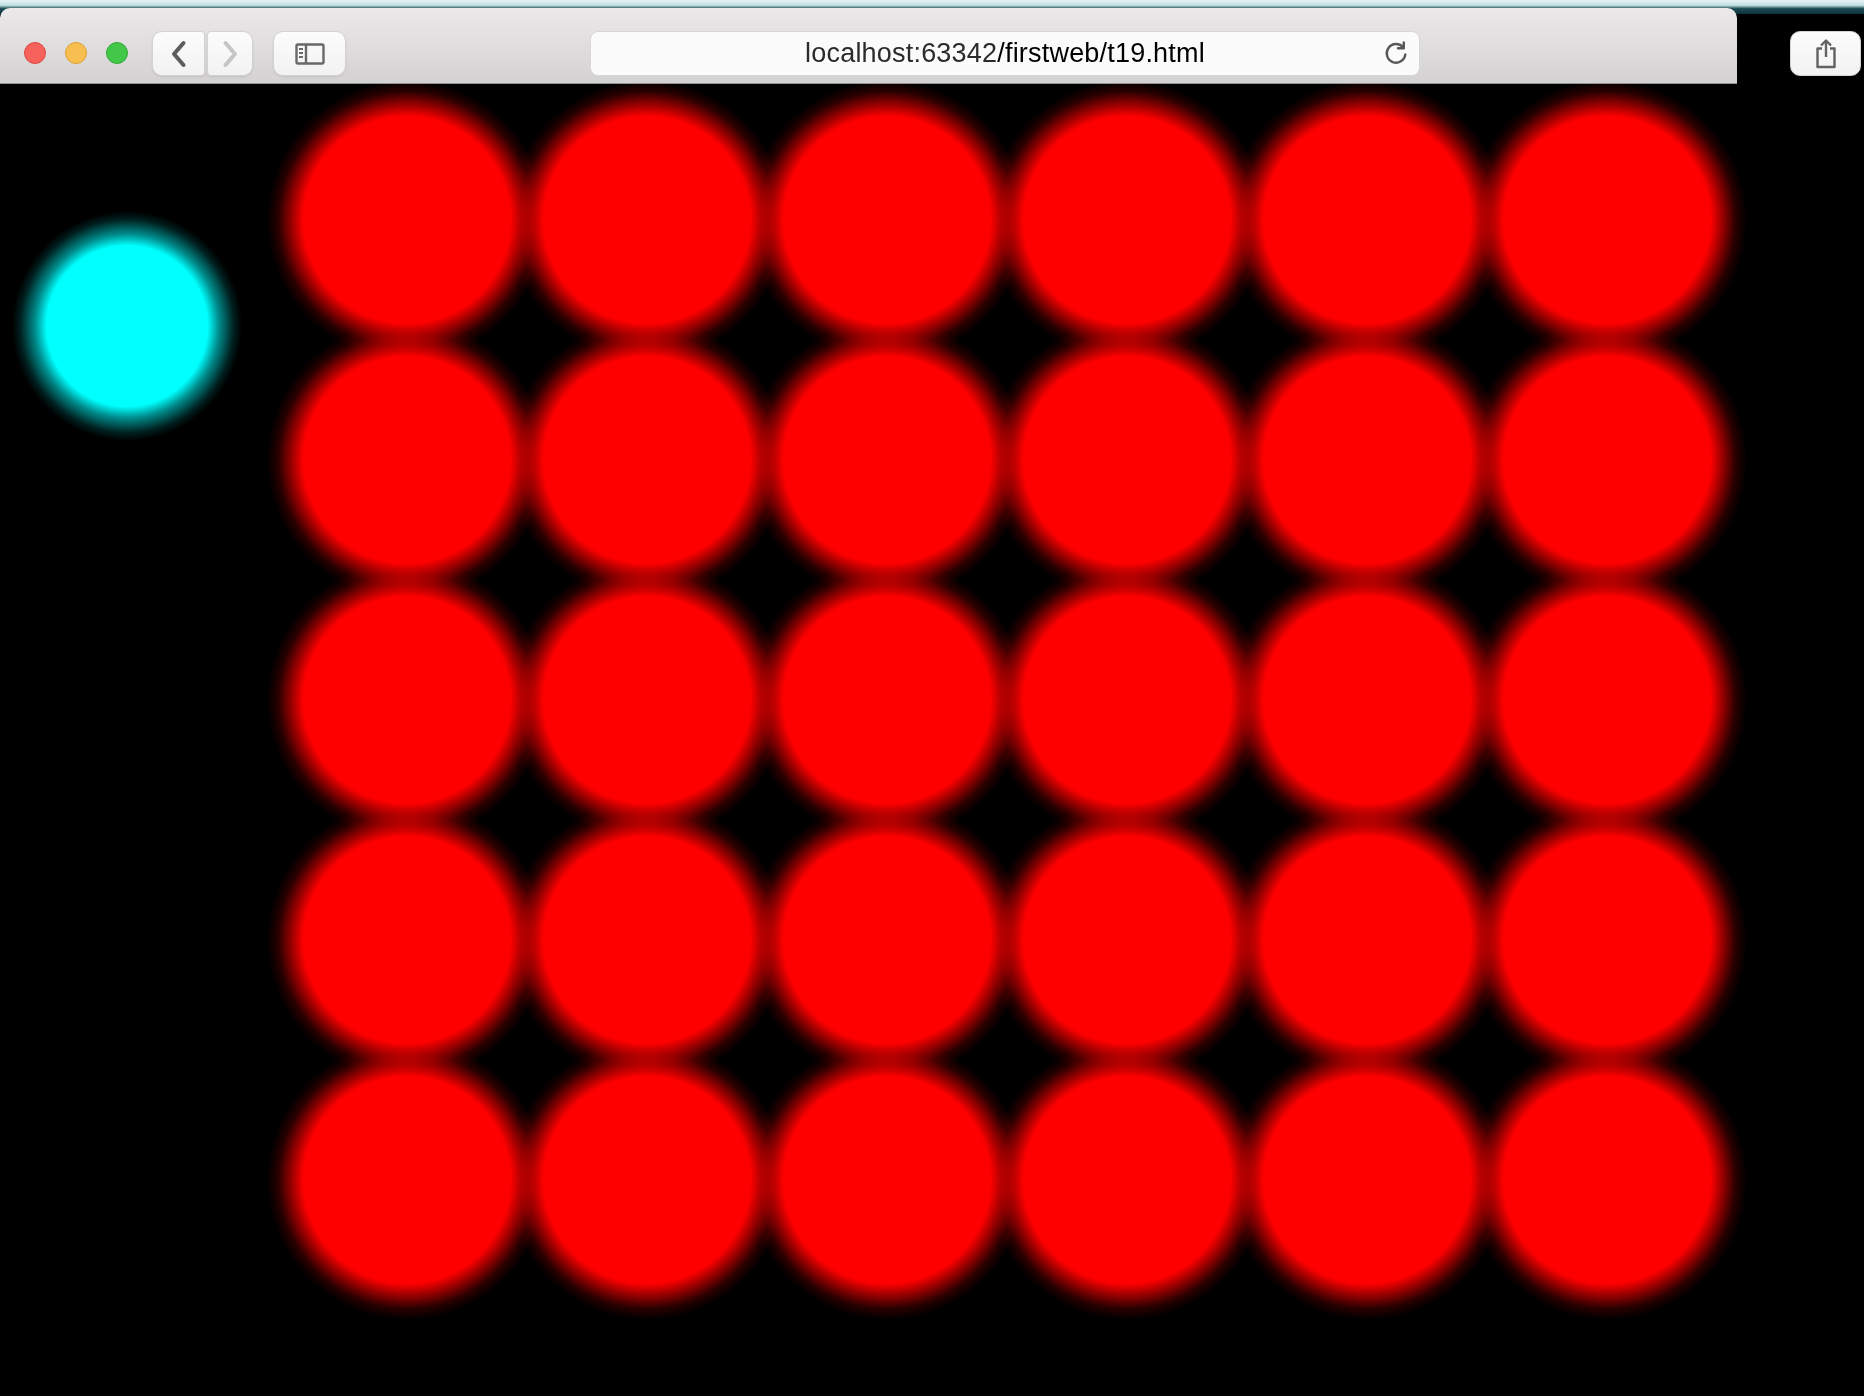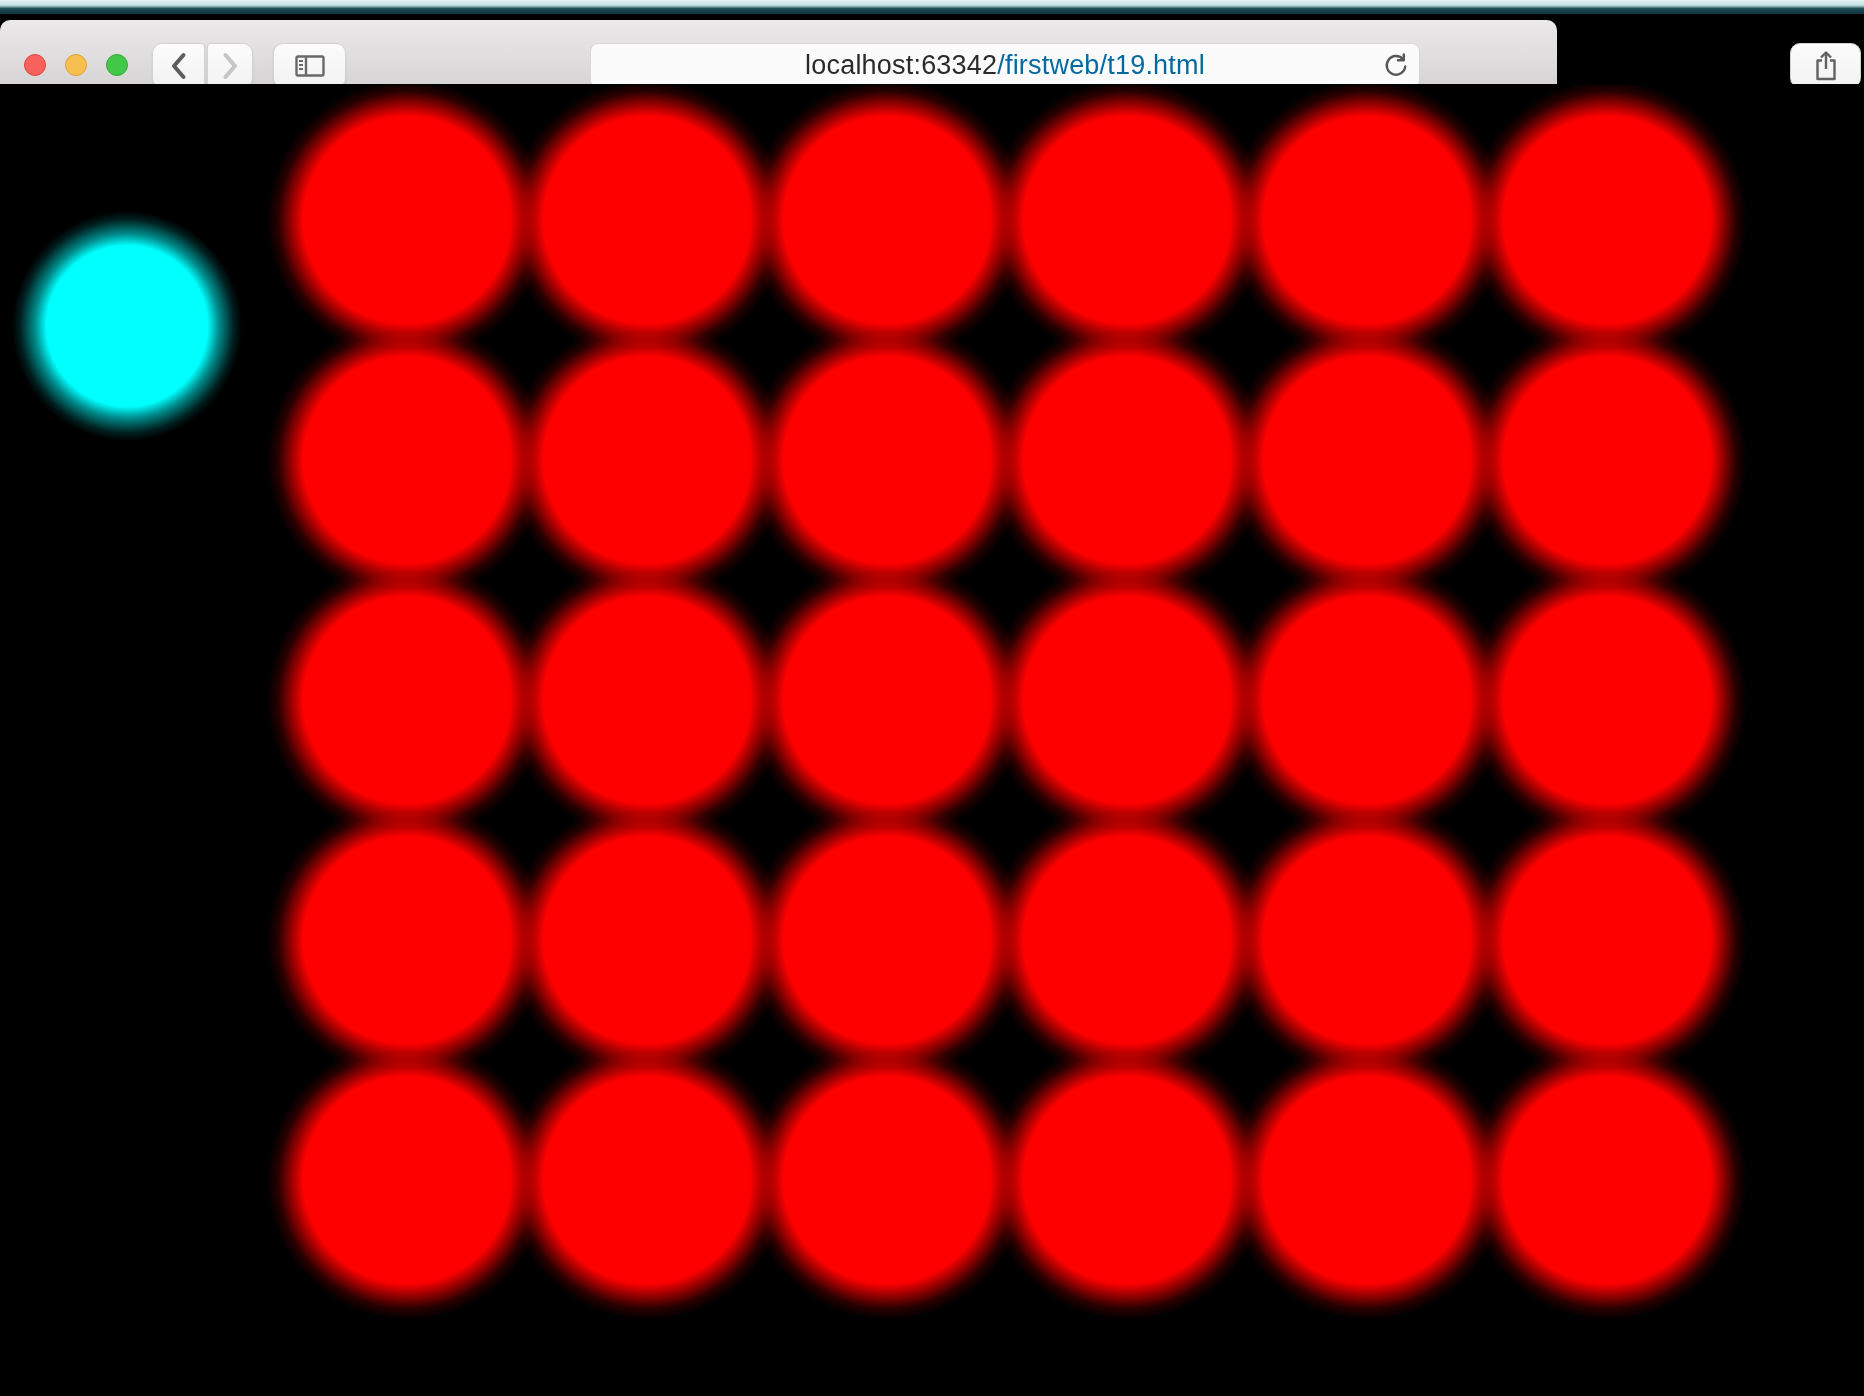--- a/index.html
+++ b/index.html
@@ -8,21 +8,21 @@
     background:#000;font-family:"Liberation Sans", sans-serif;
     -webkit-font-smoothing:antialiased;
   }
   
   .desktop-strip{
     position:absolute;left:0;top:0;width:1864px;height:14px;
     background:linear-gradient(180deg,#e6f3f3 0%,#bfdfe2 38%,#1c4a52 62%,#0e343c 100%);
   }
   
   .toolbar{
-    position:absolute;left:0;top:20px;width:1557px;height:75px;
+    position:absolute;left:0;top:8px;width:1737px;height:75px;
     background:linear-gradient(#ebe9ea,#d3d1d2);
     border-bottom:1px solid #949294;
     border-radius:10px 10px 0 0;
   }
   .tl{position:absolute;top:34px;width:22px;height:22px;border-radius:50%;box-sizing:border-box;}
   .tl-close{left:24px;background:#f7625c;border:1px solid #e0443e;}
   .tl-min{left:65px;background:#f6bf4f;border:1px solid #dfa02f;}
   .tl-zoom{left:106px;background:#43c748;border:1px solid #31ab36;}
   .btn{
     position:absolute;top:23px;height:45px;box-sizing:border-box;
@@ -35,21 +35,21 @@
   .btn-fwd{left:207px;width:46px;border-radius:4px 10px 10px 4px;}
   .btn-sidebar{left:273px;width:73px;}
   .btn-share{left:1790px;width:71px;}
   .url-field{
     position:absolute;left:590px;top:23px;width:830px;height:45px;box-sizing:border-box;
     background:#fcfbfc;border:1px solid #d7d5d6;border-radius:8px;
     display:flex;align-items:center;justify-content:center;
     font-size:27px;letter-spacing:0.2px;
   }
   .url-host{color:#2b2b2d;}
-  .url-path{color:#0369a1;}
+  .url-path{color:#000000;}
   .reload{position:absolute;right:10px;top:9px;width:26px;height:26px;}
   
   .content{
     position:absolute;left:0;top:84px;width:1864px;height:1312px;
     background:#000;overflow:hidden;
   }
   .dot{position:absolute;}
   .red-dot{
     width:280px;height:280px;
     background:radial-gradient(circle closest-side,

